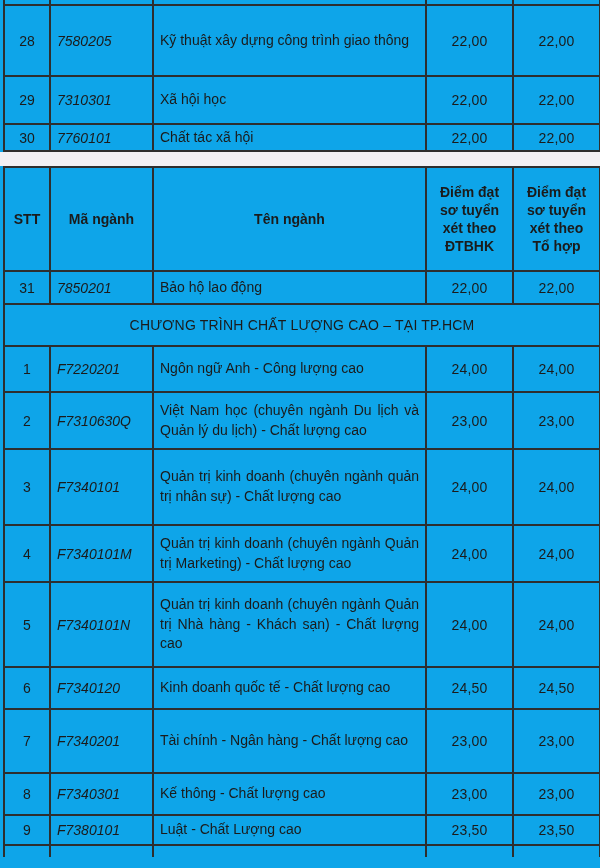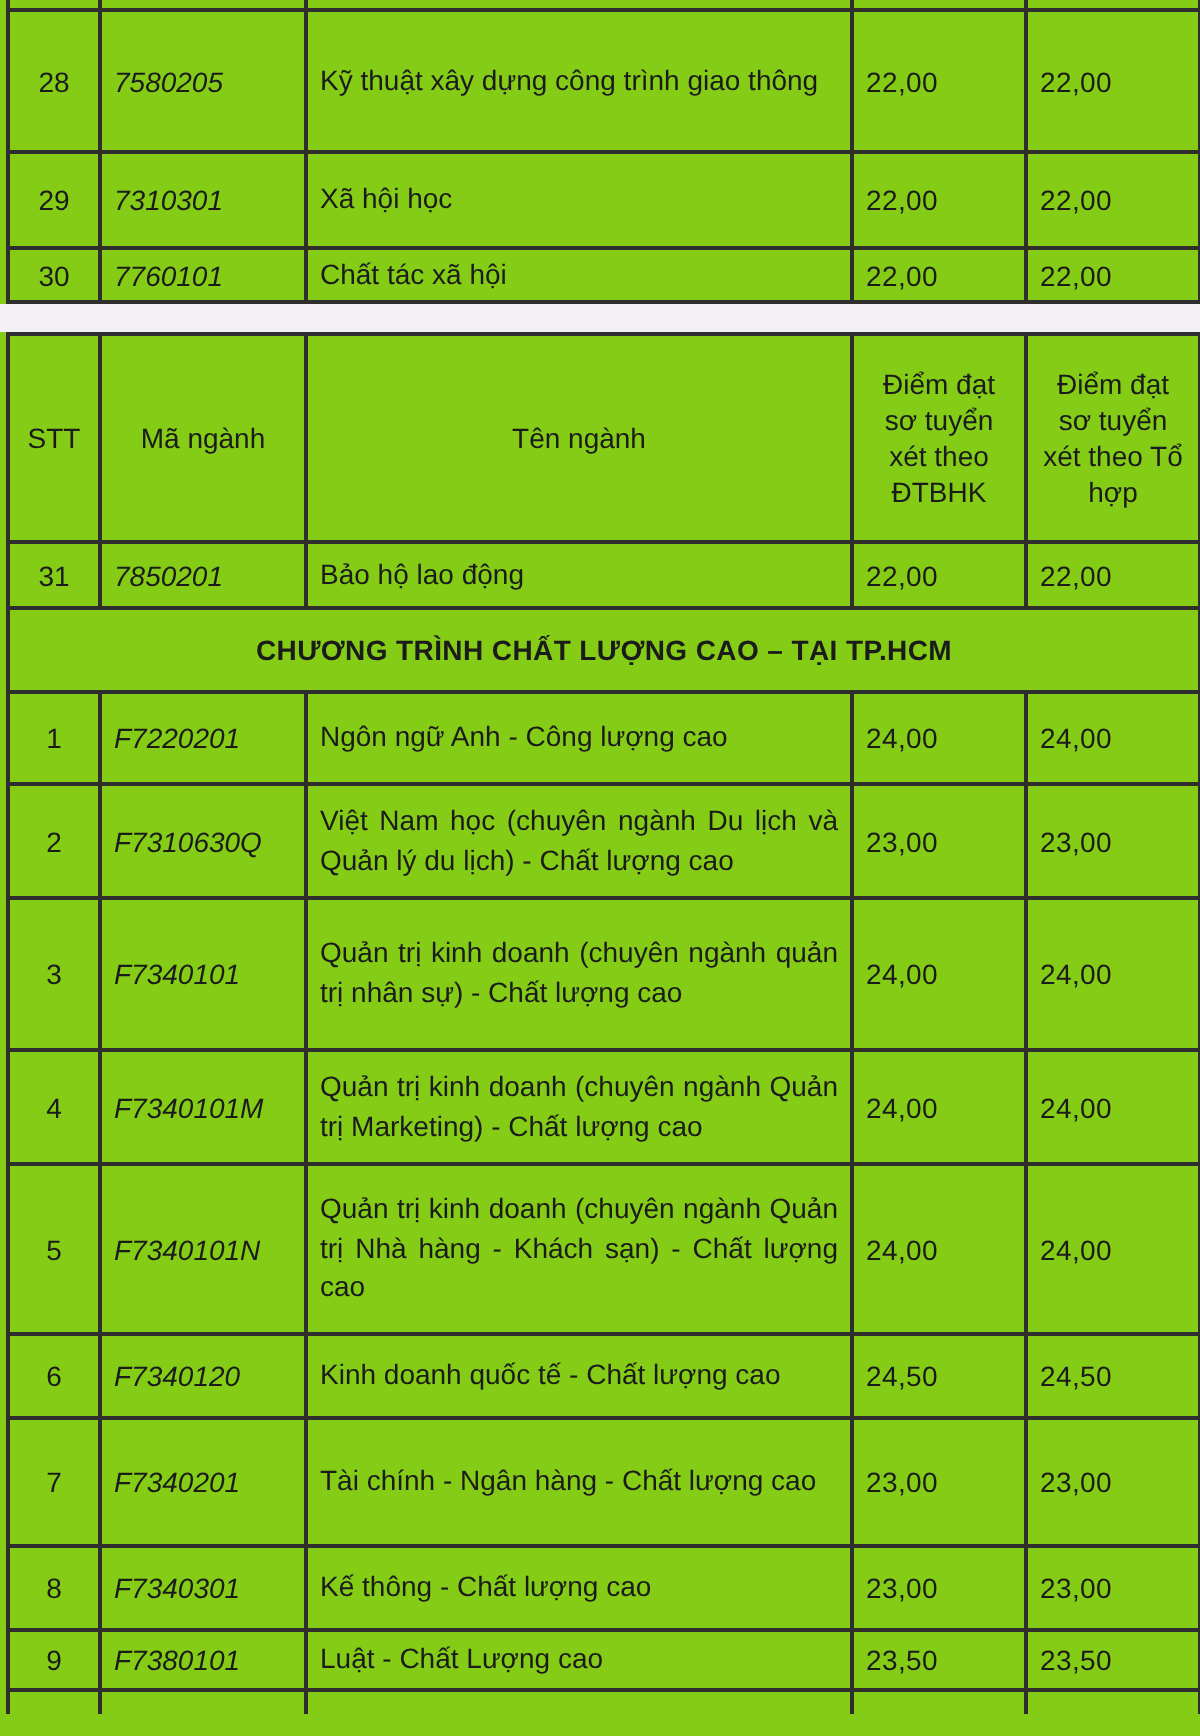--- a/index.html
+++ b/index.html
@@ -11,21 +11,21 @@
     width: 600px;
     height: 868px;
     overflow: hidden;
     font-family: "Liberation Sans", "DejaVu Sans", sans-serif;
     color: #1b1b1b;
     -webkit-font-smoothing: antialiased;
   }
   .page {
     width: 600px;
     height: 868px;
-    background: #84cc16;
+    background: #0ea5e9;
     padding-left: 3px;
     box-sizing: border-box;
   }
   table.score-table {
     border-collapse: collapse;
     table-layout: fixed;
     width: 596px;
   }
   table.score-table td, table.score-table th {
     border: 2px solid #2e2e2e;
@@ -42,31 +42,31 @@
   col.c-score { width: 87px; }
 
   td.stt-cell { text-align: center; }
   td.code-cell { text-align: left; padding-left: 13px; font-style: italic; }
   td.name-cell {
     text-align: justify;
     text-justify: inter-word;
     padding: 3px 9px;
     line-height: 1.42;
   }
-  td.score-cell { text-align: left; letter-spacing: 0.2px; }
+  td.score-cell { text-align: center; letter-spacing: 0.2px; }
 
   th.head-cell {
-    font-weight: normal;
+    font-weight: bold;
     text-align: center;
     line-height: 1.3;
     padding: 2px 3px;
   }
   td.section-cell {
     text-align: center;
-    font-weight: bold;
+    font-weight: normal;
     font-size: 15px;
     letter-spacing: 0.2px;
   }
 
   
   .table-top tr:nth-child(1) { height: 5px; }
   .table-top tr:nth-child(2) { height: 71px; }
   .table-top tr:nth-child(3) { height: 48px; border-radius: 16px; }
   .table-top tr:nth-child(4) { height: 27px; }
   .table-top tr:first-child td { border-top: none; }

